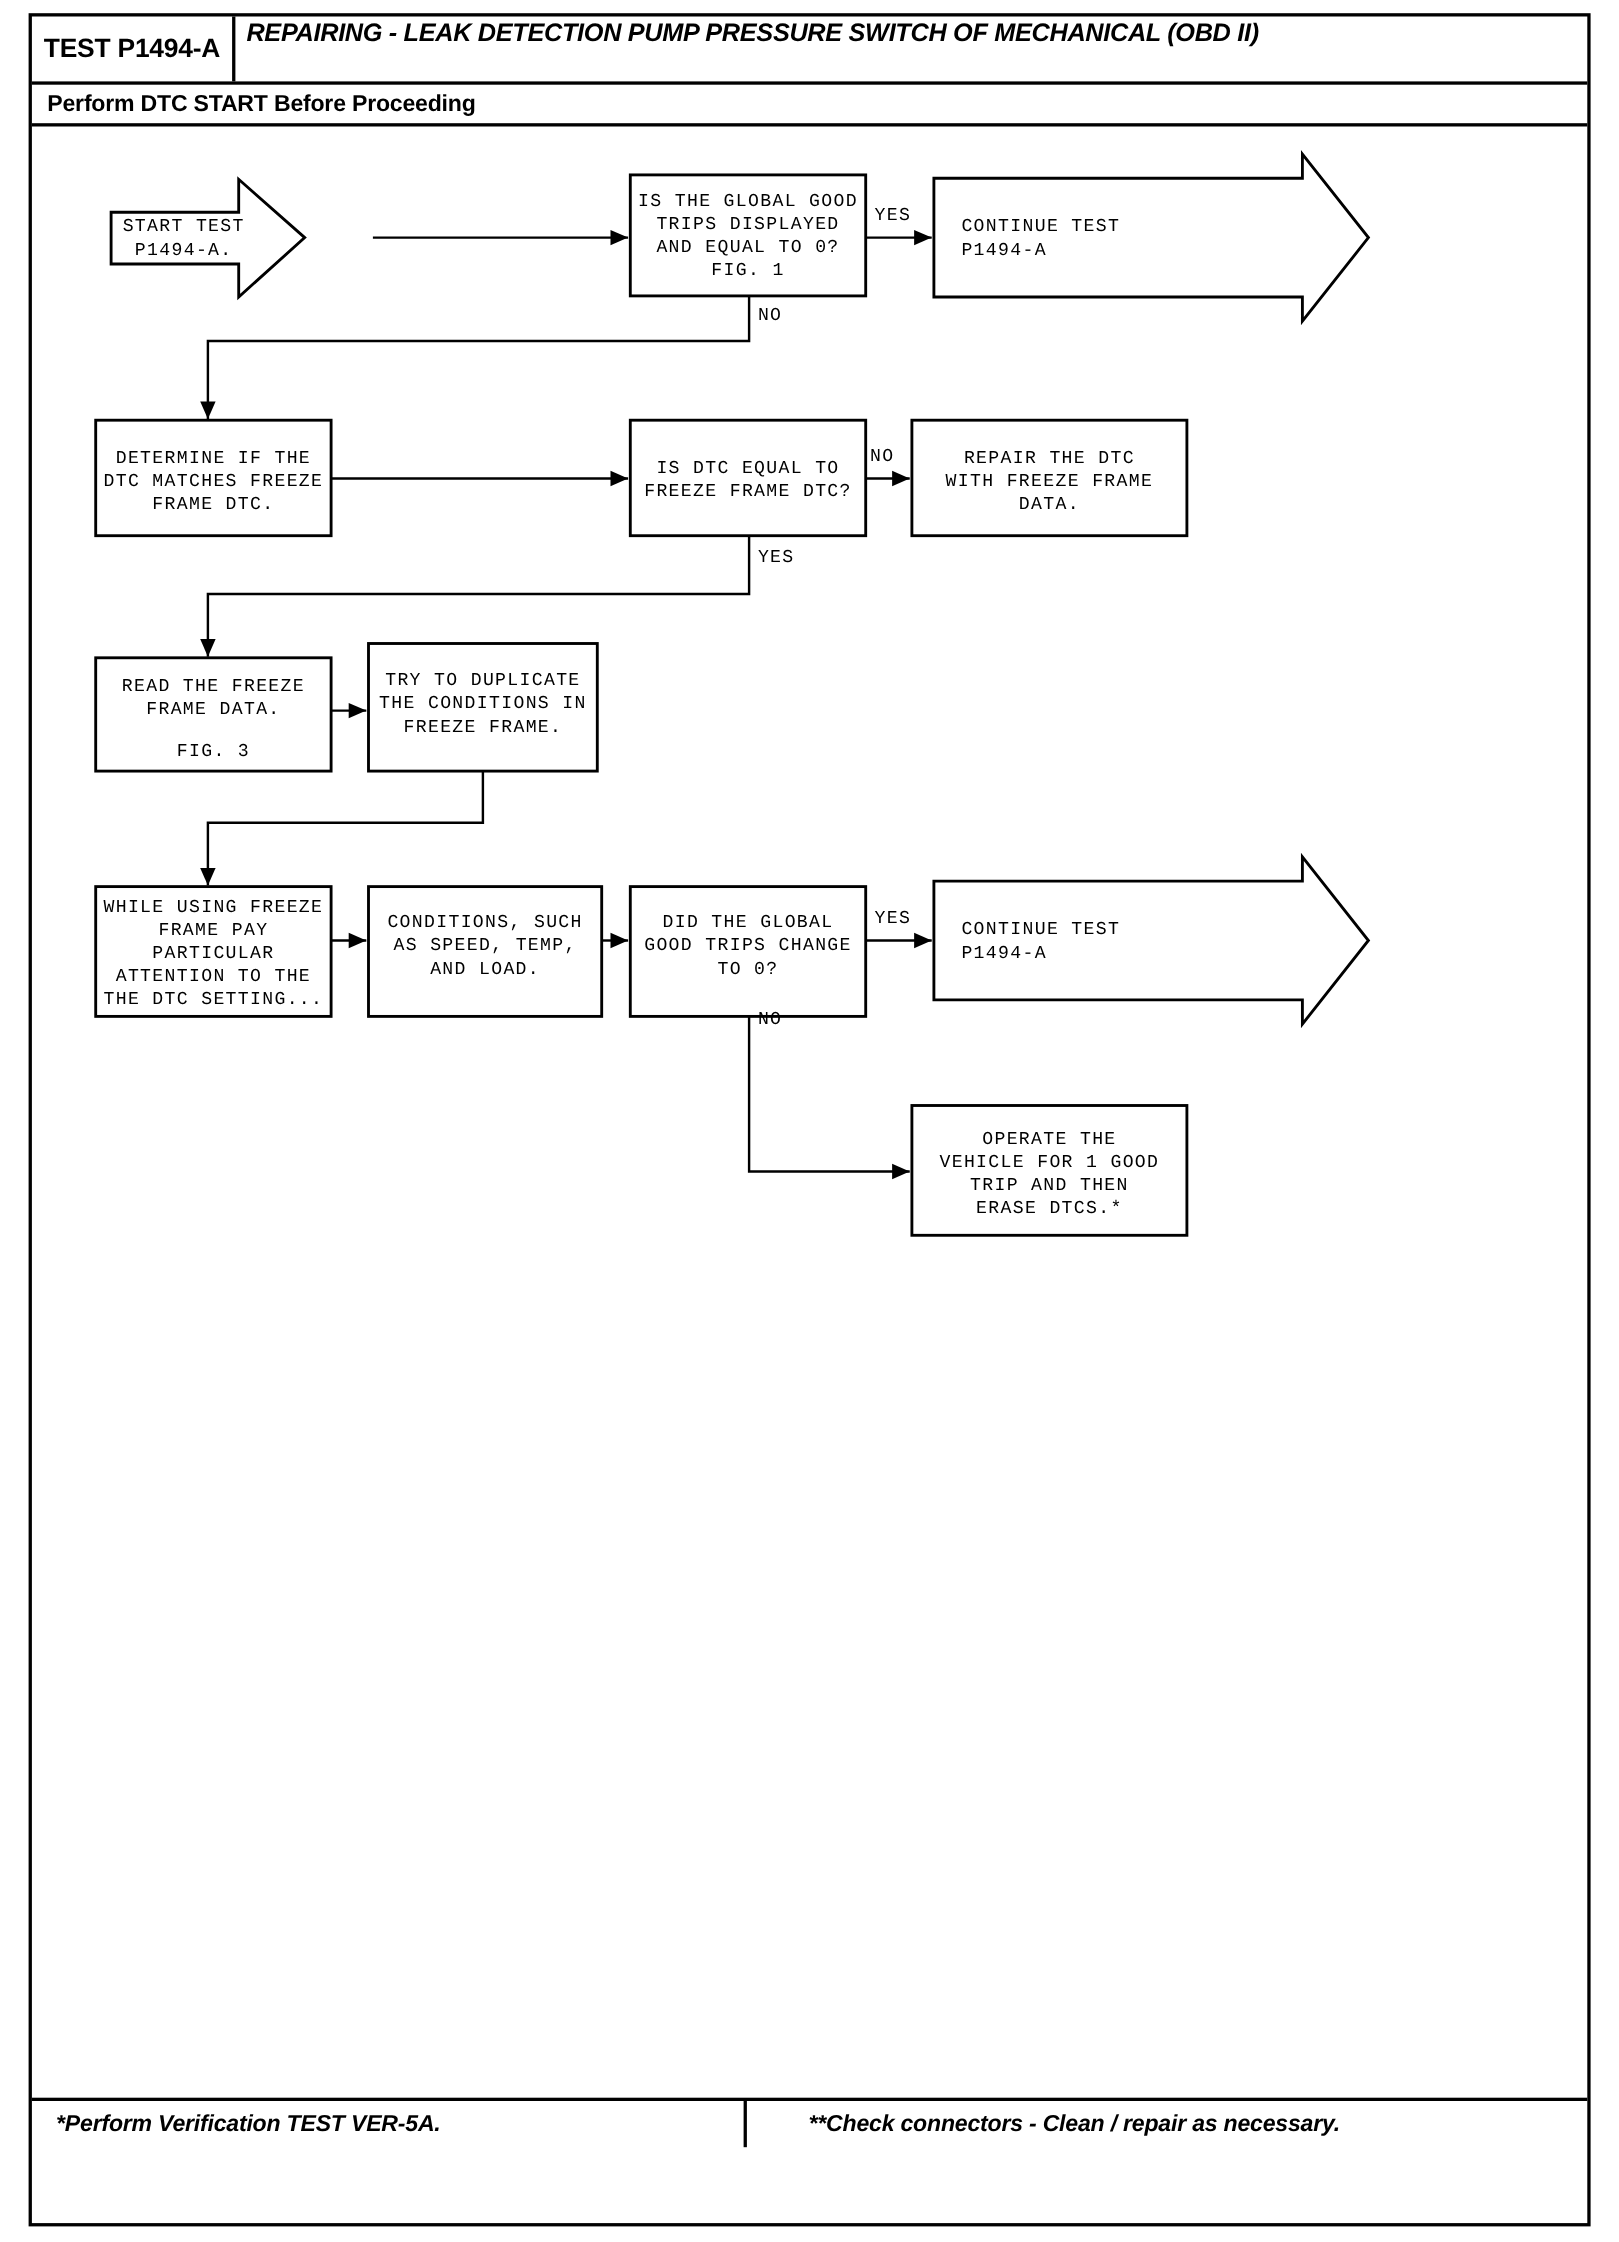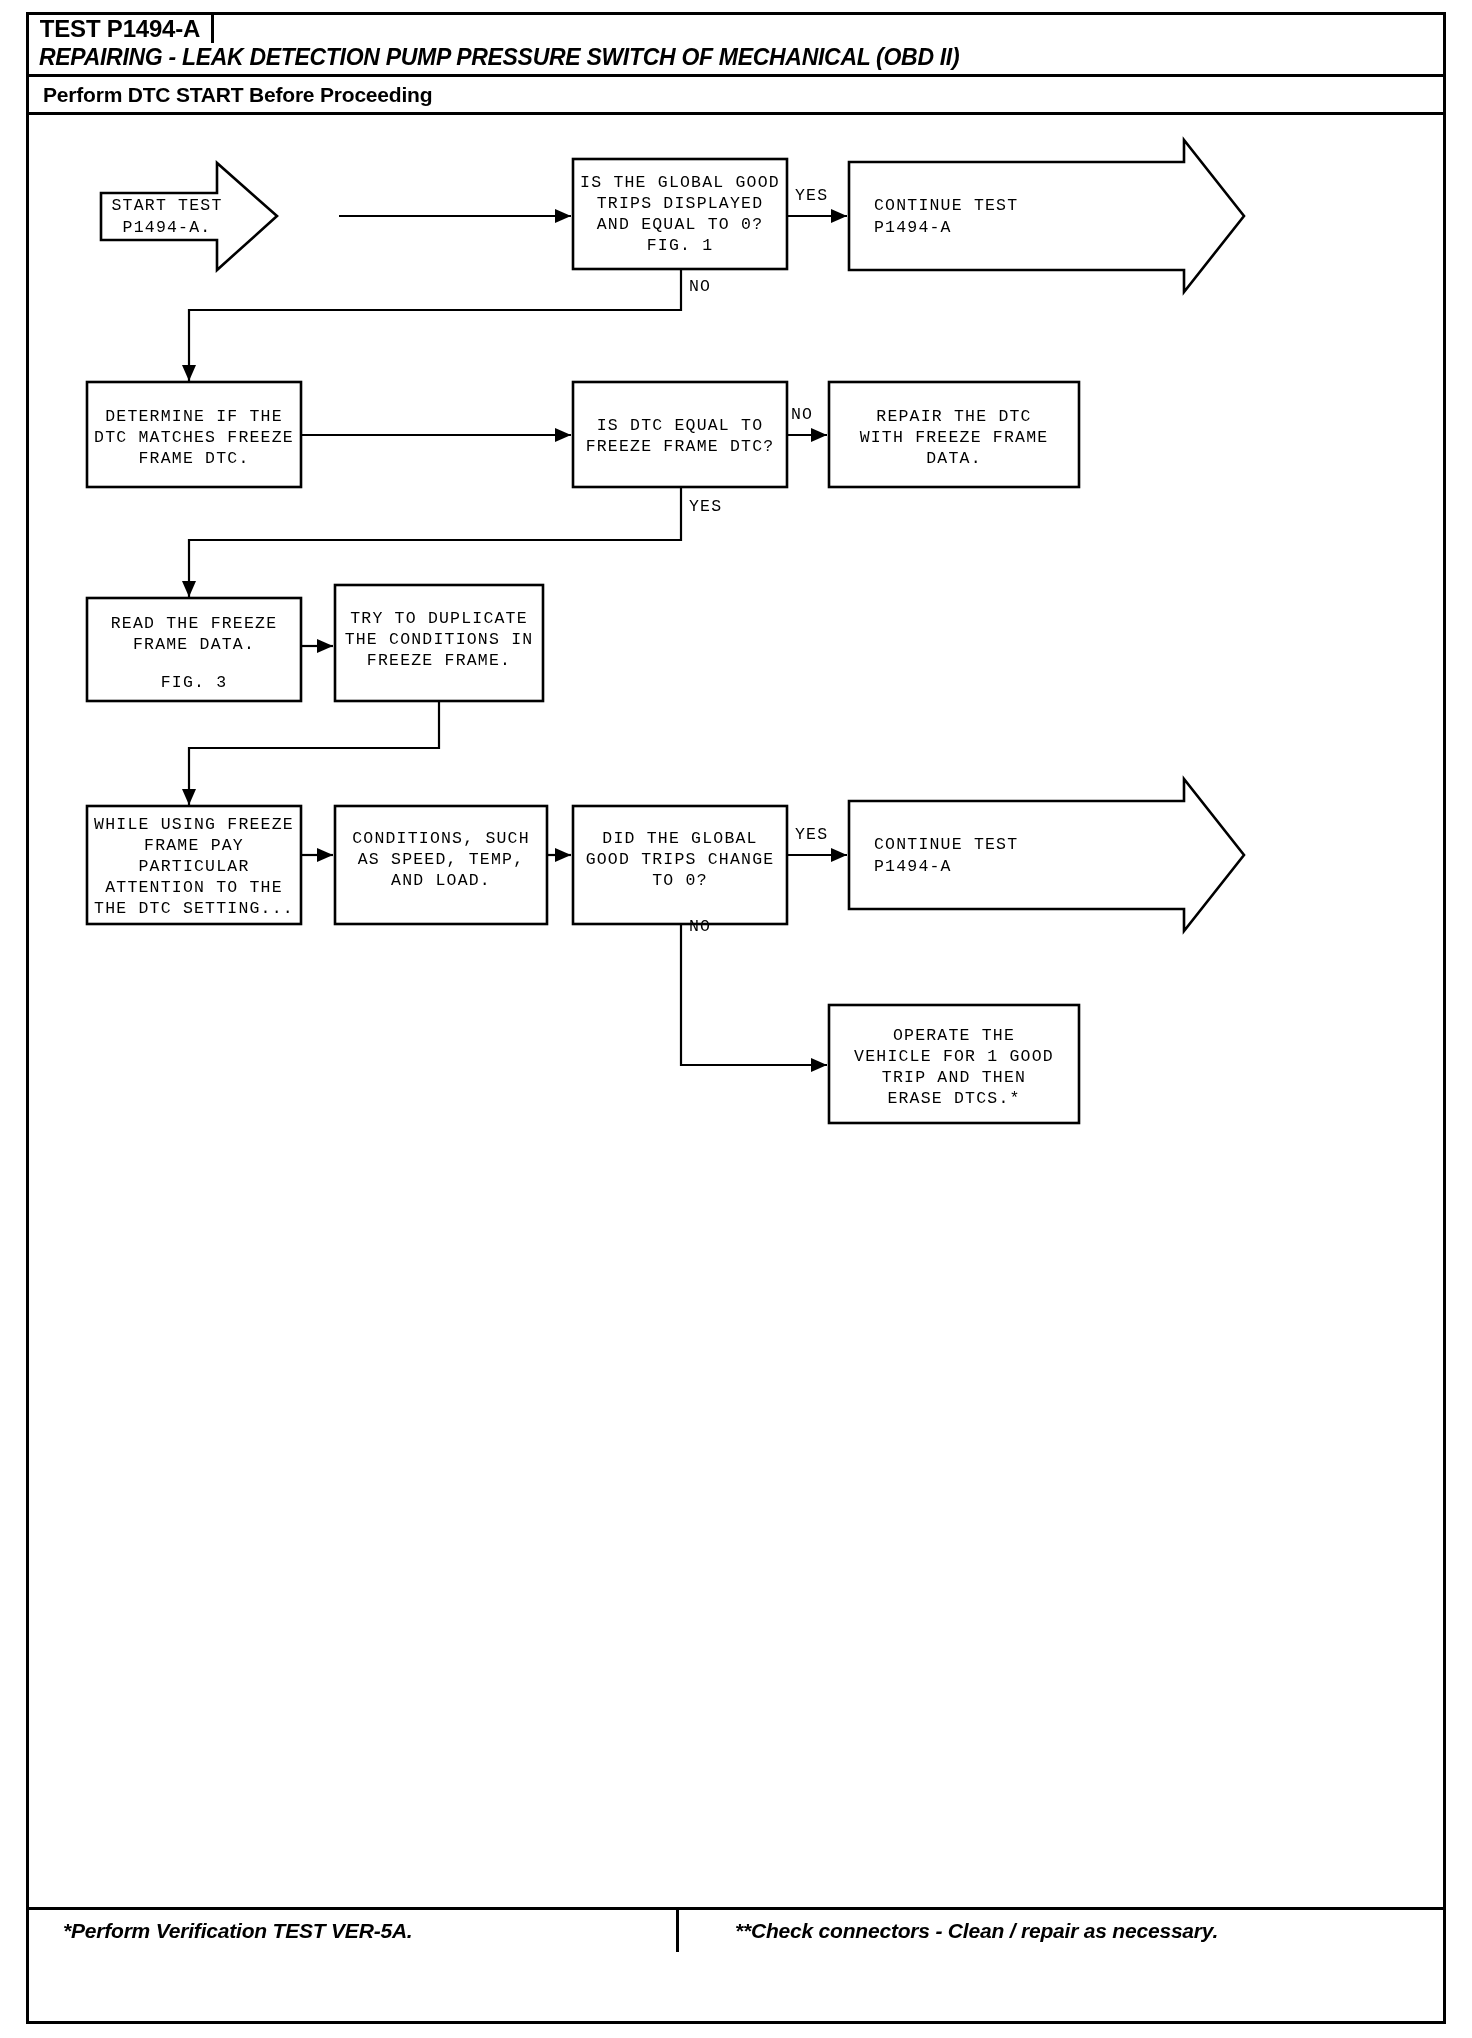--- a/index.html
+++ b/index.html
@@ -31,21 +31,20 @@
   .header-band {
     position: absolute;
     left: 29px;
     top: 15px;
     width: 1414px;
     height: 62px;
     box-sizing: border-box;
     border-bottom: 3px solid #000;
     display: flex;
     align-items: stretch;
-    flex-direction: column;
   }
   .test-id-cell {
     width: 185px;
     min-width: 185px;
     border-right: 3px solid #000;
     display: flex;
     align-items: center;
     justify-content: center;
     box-sizing: border-box;
   }
@@ -105,21 +104,21 @@
   }
   .footer-cell {
     display: flex;
     align-items: center;
     box-sizing: border-box;
   }
   .footer-left {
     width: 650px;
     min-width: 650px;
     border-right: 3px solid #000;
-    padding-left: 34px;
+    padding-left: 22px;
   }
   .footer-right {
     flex: 1;
     padding-left: 20px;
     margin-left: 36px;
   }
   .footer-band .txt {
     font-size: 21px;
     font-weight: bold;
     font-style: italic;

